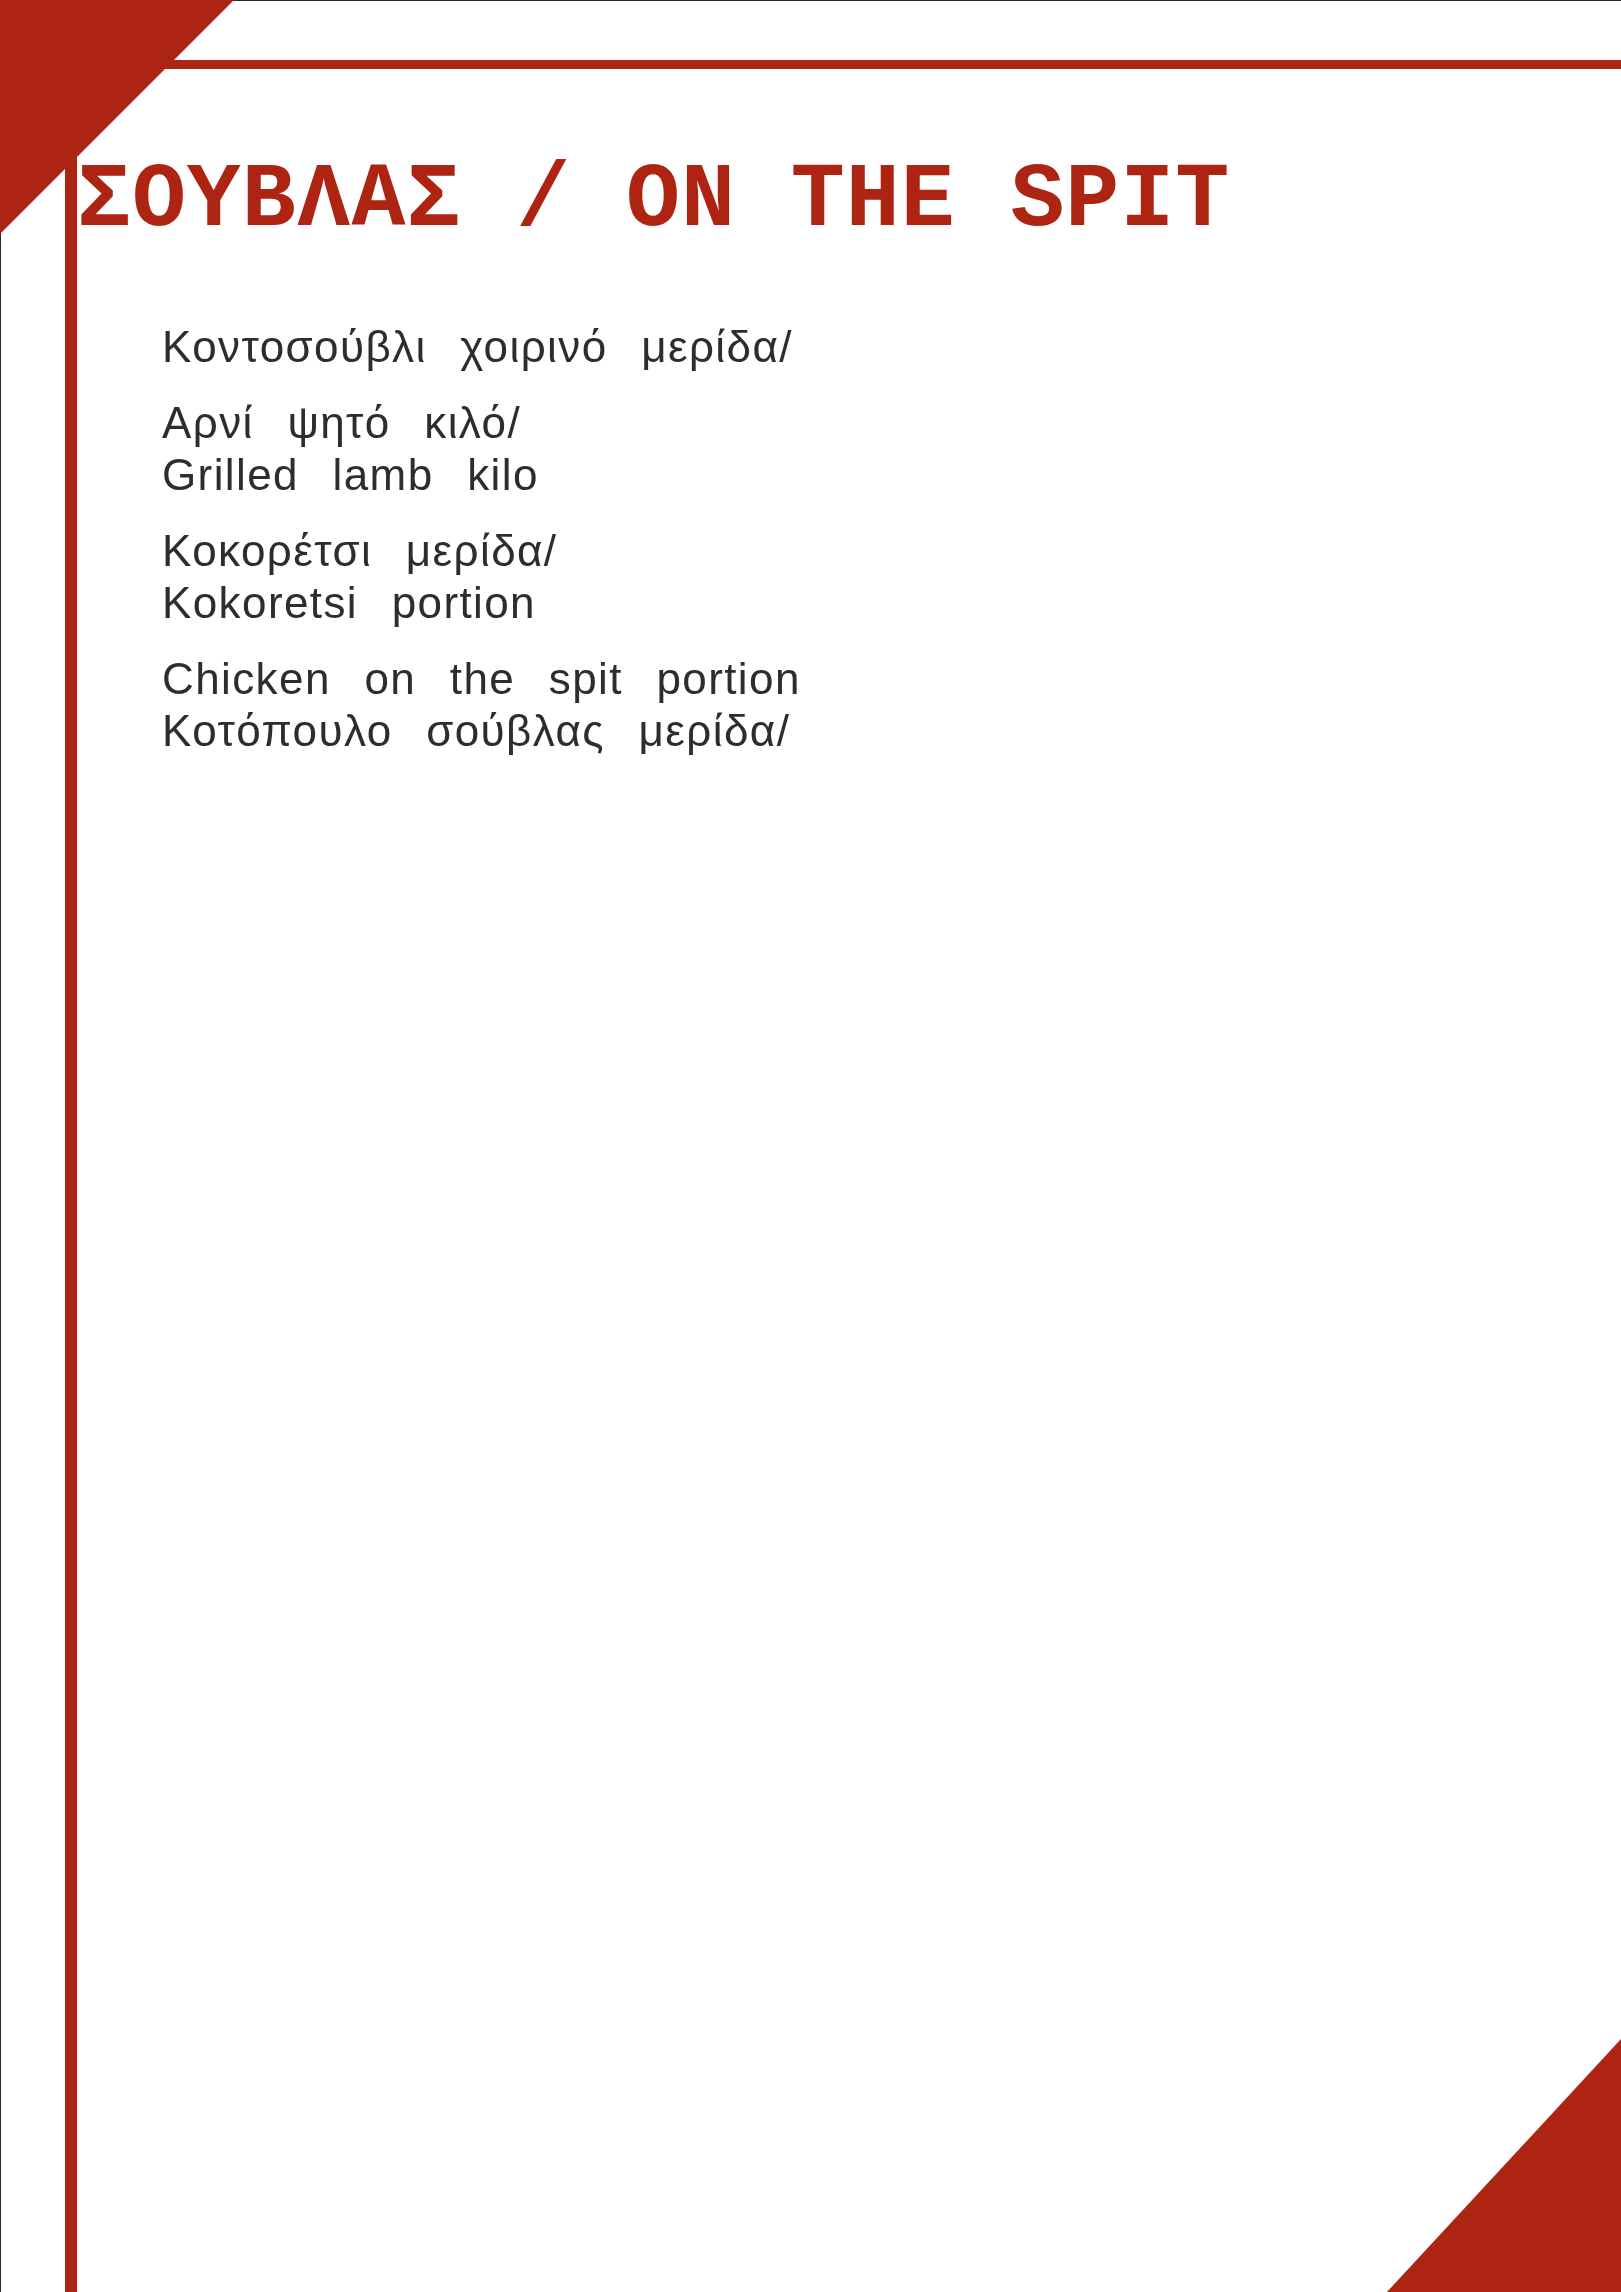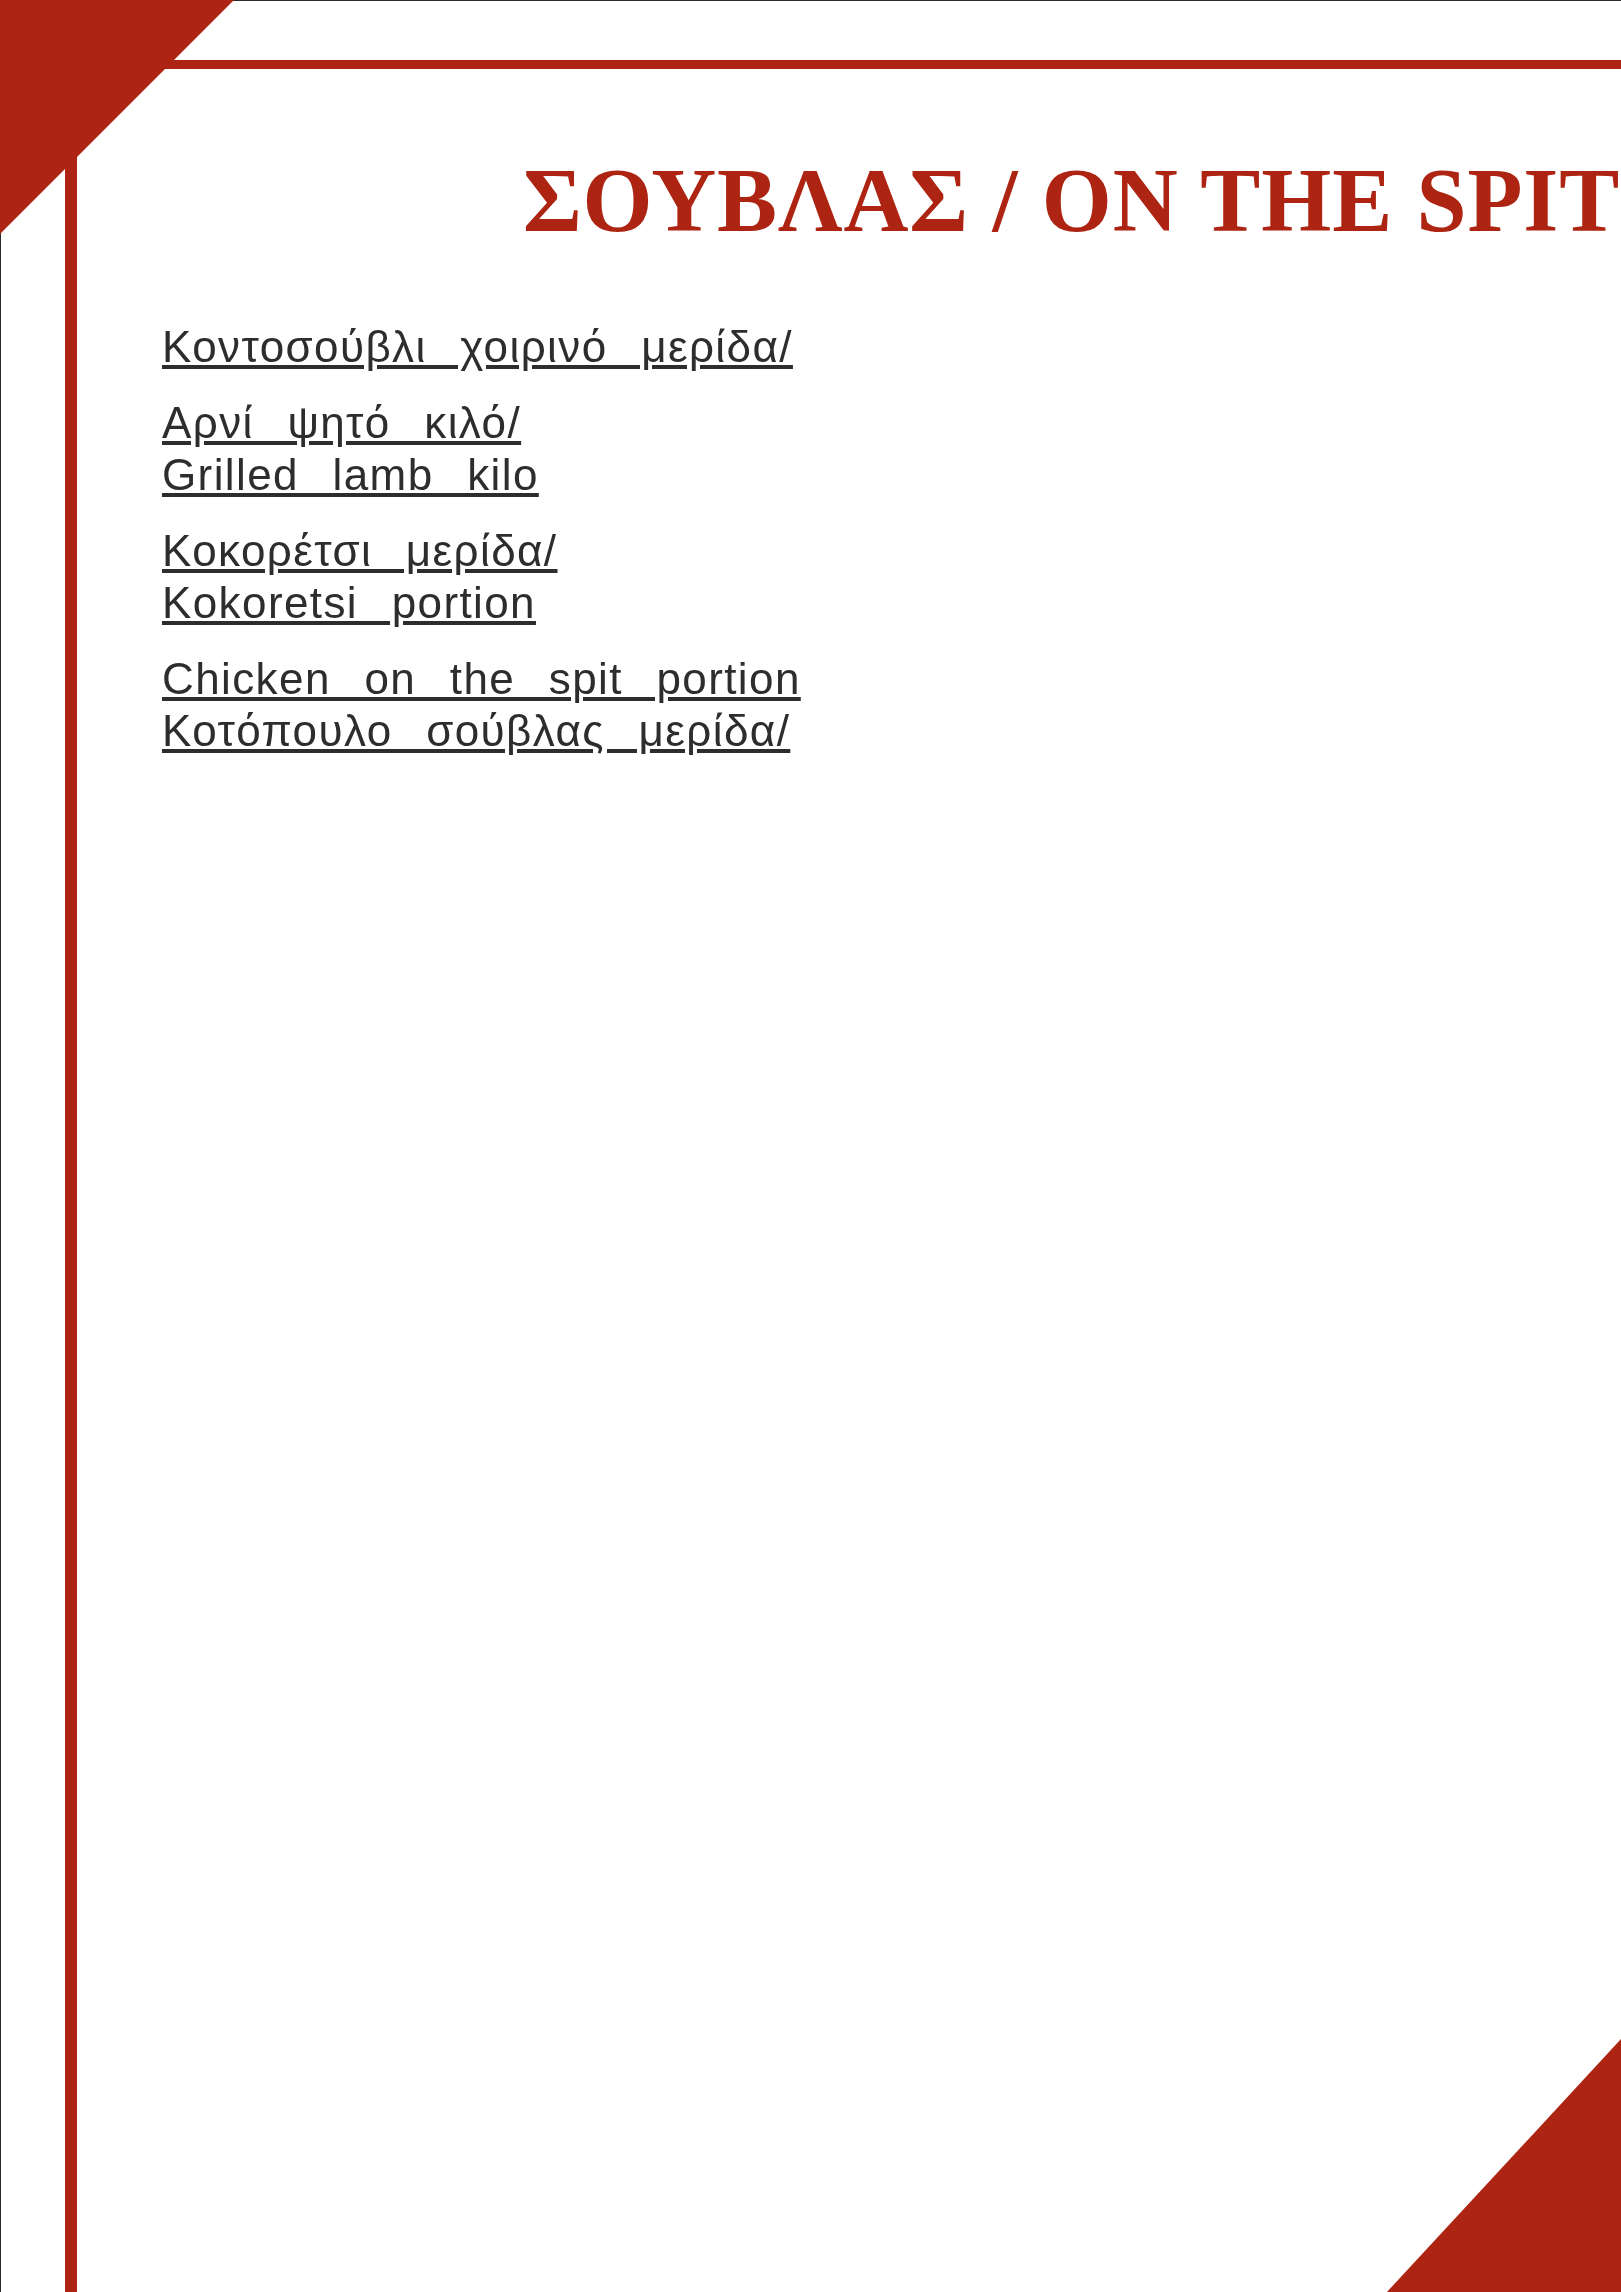--- a/index.html
+++ b/index.html
@@ -66,43 +66,42 @@
   .content {
     position: absolute;
     left: 77px;
     right: 1.8px;
     top: 0;
     bottom: 0;
     z-index: 5;
   }
   .title {
     margin: 155px 0 0 0;
-    text-align: right;
-    font-family: Liberation Serif, serif;
+    text-align: left;
+    font-family: Liberation Mono, monospace;
     font-weight: bold;
     font-size: 90px;
     line-height: 92px;
     letter-spacing: 0.9px;
     color: var(--accent, #ad2512);
     white-space: nowrap;
   }
   .items {
     margin: 74px 0 0 85px;
     padding: 0;
     list-style: none;
   }
   .item {
     margin: 0 8px 24px 0;
     color: var(--ink, #2d2d2d);
     font-size: 44px;
     line-height: 52px;
     letter-spacing: 1.4px;
     word-spacing: 20px;
     white-space: nowrap;
-    text-decoration: underline;
   }
   .item .line {
     display: block;
   }
 </style>
 </head>
 <body>
 
 <div class="page">
   <div class="hline"></div>

